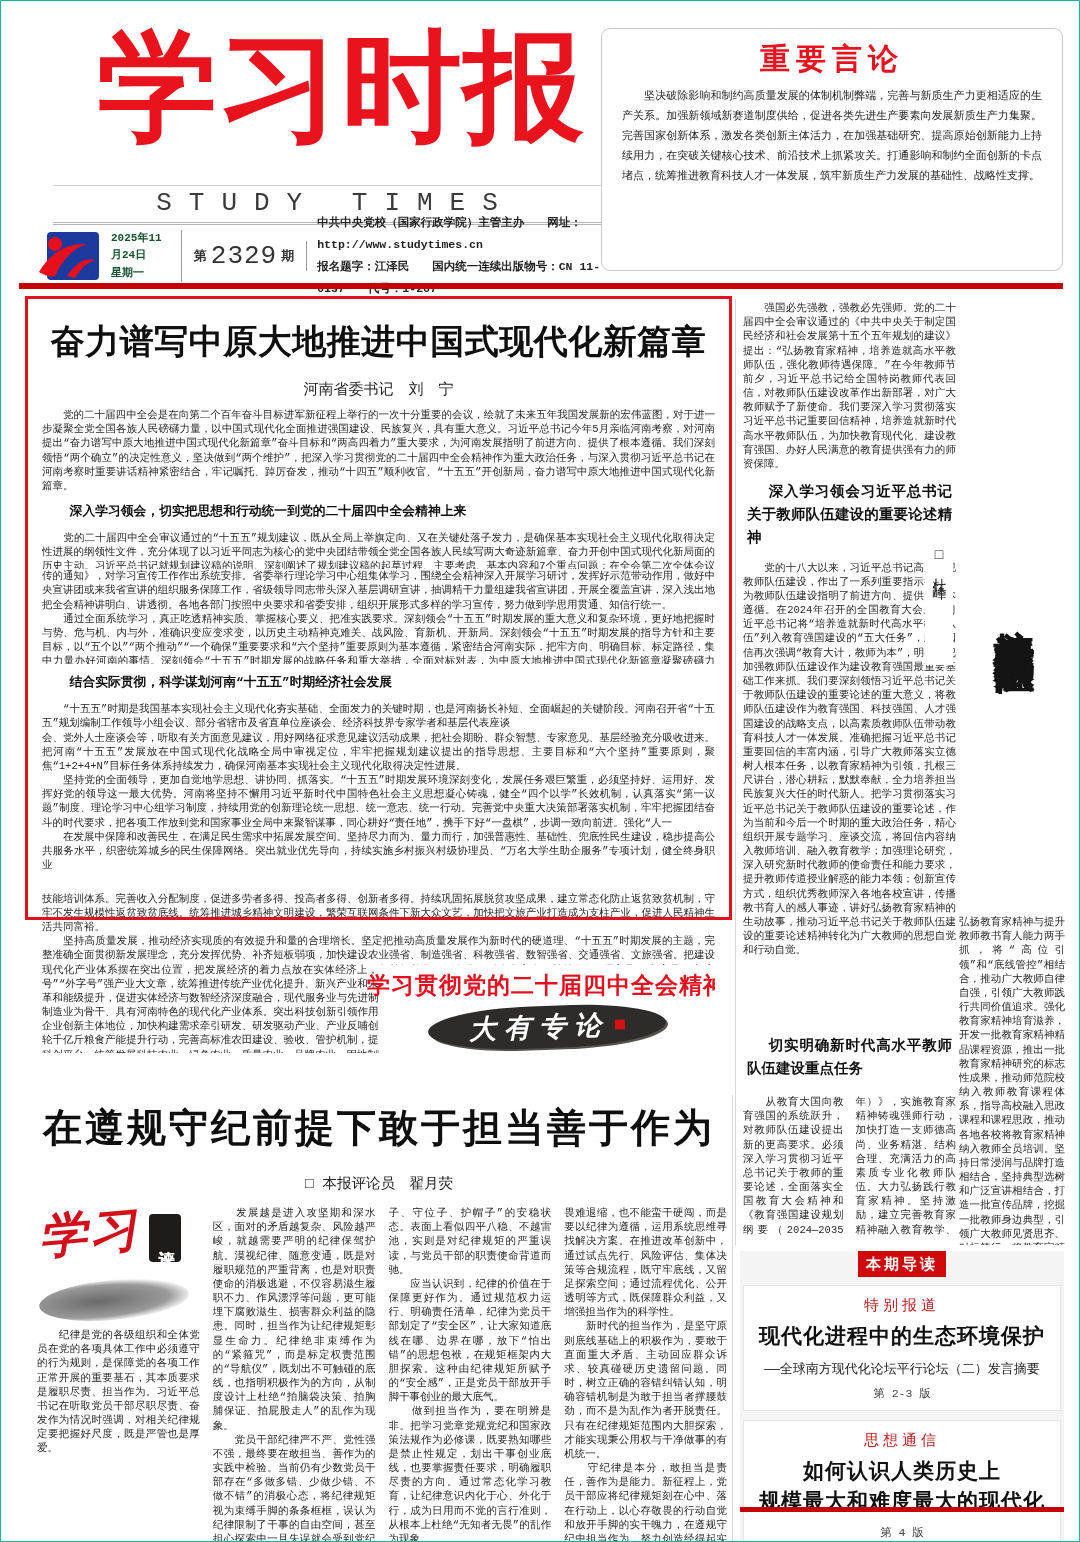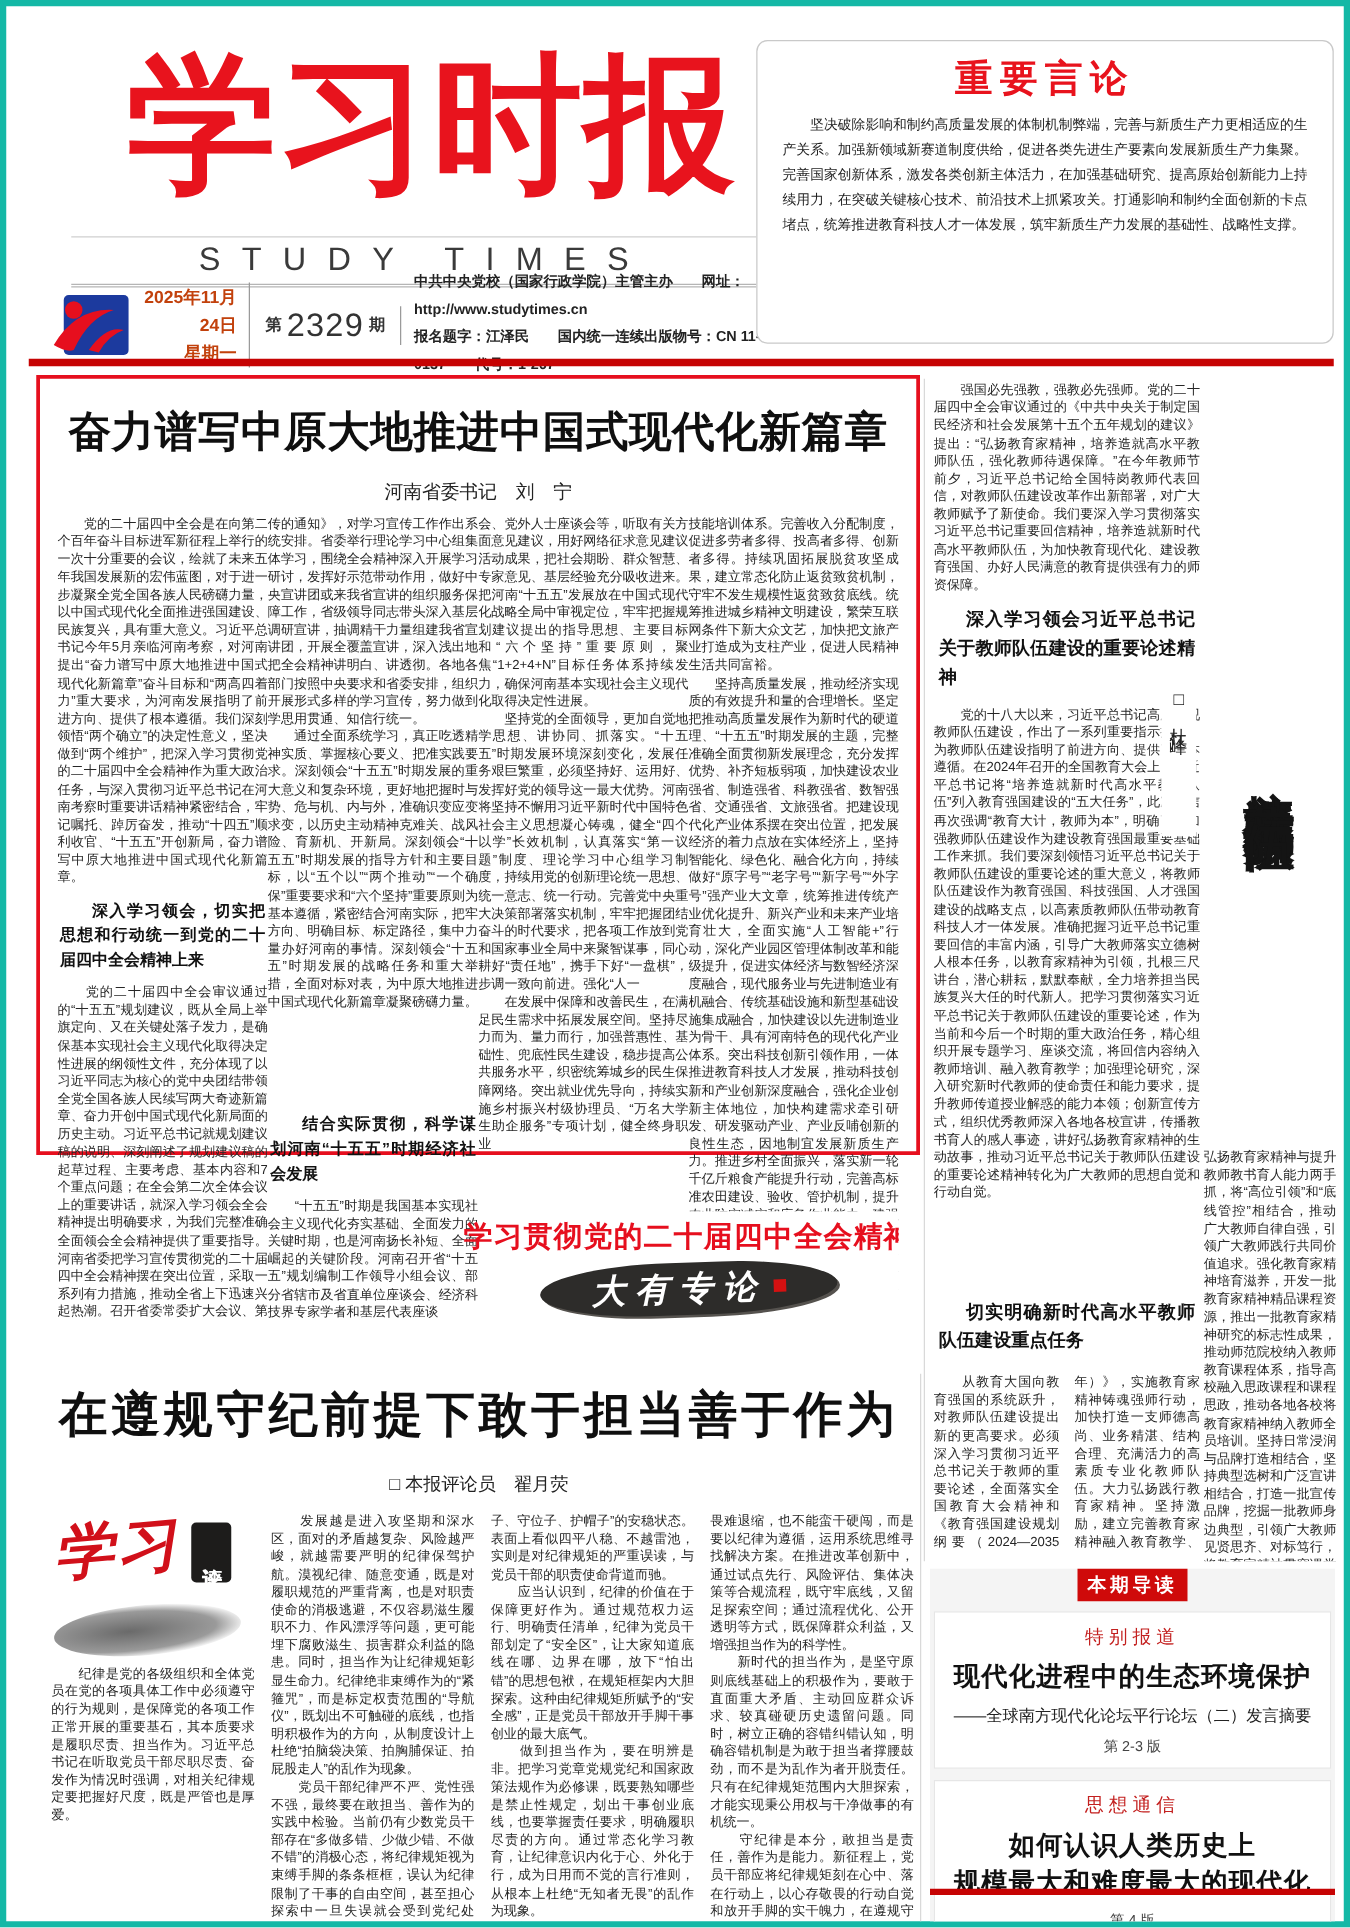--- a/index.html
+++ b/index.html
@@ -1,57 +1,57 @@
 <!DOCTYPE html>
 <html><head>
 <meta charset="utf-8">
 <style>
   * { margin:0; padding:0; box-sizing:border-box; }
   html,body { background:#e9e9e9; }
   .page {
     position:relative; width:1080px; height:1542px; margin:0 auto;
-    background:#ffffff; overflow:hidden; border:5px solid #14b8a6;
-    font-family:Liberation Sans, sans-serif; color:#222;
+    background:#ffffff; overflow:hidden; border:1px solid #14b8a6;
+    font-family:Liberation Mono, monospace; color:#222;
   }
   
   .masthead-title{
     position:absolute; left:88px; top:20px; width:505px; height:168px;
     font-size:120px; font-weight:bold; color:#e8131d; text-align:center;
     line-height:1.25; letter-spacing:2px; white-space:nowrap;
   }
   .masthead-sub{
     position:absolute; left:52px; top:184px; width:548px; text-align:center;
     font-size:26px; letter-spacing:17px; color:#3a3a3a; padding:2px 0 4px 17px;
     border-top:1px solid #cfcfcf; border-bottom:3px double #b5b5b5;
   }
   .info-bar{ position:absolute; left:36px; top:230px; width:580px; height:50px; display:flex; align-items:center; }
   .paper-logo{ width:62px; height:48px; flex:0 0 auto; }
-  .ib-date{ padding:0 10px 0 12px; border-right:1px solid #9a9a9a; text-align:right;
-            font-size:14px; line-height:1.6; font-weight:bold; color:#c2410c; }
+  .ib-date{ padding:0 10px 0 12px; border-right:1px solid #9a9a9a; text-align:left;
+            font-size:11px; line-height:1.6; font-weight:bold; color:#14532d; }
   .ib-issue{ padding:0 12px; border-right:1px solid #9a9a9a; font-size:13px; font-weight:bold;
              color:#333; display:flex; align-items:center; gap:4px;}
   .ib-issue .big{ font-size:26px; font-weight:normal; letter-spacing:1px; }
   .ib-pub{ padding-left:10px; font-size:11.5px; line-height:1.9; color:#222; font-weight:bold; white-space:pre-wrap;}
   .remarks-box{
     position:absolute; left:600px; top:27px; width:462px; height:243px;
     border:1px solid #c9c9c9; border-radius:9px; padding:8px 20px 6px;
     background:#fff;
   }
   .remarks-title{ text-align:center; color:#e8131d; font-size:30px; font-weight:bold; letter-spacing:6px; margin:2px 0 6px; }
   .remarks-body{ font-size:11px; line-height:1.82; text-align:justify; color:#1d1d1d; white-space:pre-wrap; }
   .red-rule{ position:absolute; left:18px; top:282px; width:1044px; height:6px; background:#c60303; }
 
   
   .main-box{
     position:absolute; left:24px; top:295px; width:707px; height:624px;
     border:3px solid #e60f1e; padding:4px 14px 24px; background:#fff;
   }
   .main-headline{ margin-top:16px; text-align:center; font-size:34px; font-weight:bold; color:#0f0f0f; letter-spacing:0.5px; white-space:nowrap;}
   .main-byline{ margin:15px 0 9px; text-align:center; font-size:15px; color:#222; }
-  .main-cols{ position:relative; display:flex; height:645px; overflow:hidden; }
+  .main-cols{ position:relative; display:flex; height:645px; overflow:hidden;flex-direction:column; }
   .ncol{ flex:1 1 0; display:flex; flex-direction:column; overflow:hidden;
          font-size:10.5px; line-height:1.35; text-align:justify; color:#262626; }
   .prew{ white-space:pre-wrap; }
   .grow{ flex:1 1 auto; overflow:hidden; }
   .fixh{ flex:0 0 auto; overflow:hidden; }
   .col-subhead{ flex:0 0 auto; font-weight:bold; font-size:12.8px; line-height:1.55;
                 margin:9px 2px; text-indent:2em; text-align:justify; color:#111; }
   .banner{
     position:absolute; right:0; bottom:0; width:336px; height:88px; background:#fff;
     display:flex; flex-direction:column; align-items:center; justify-content:center; gap:5px;

